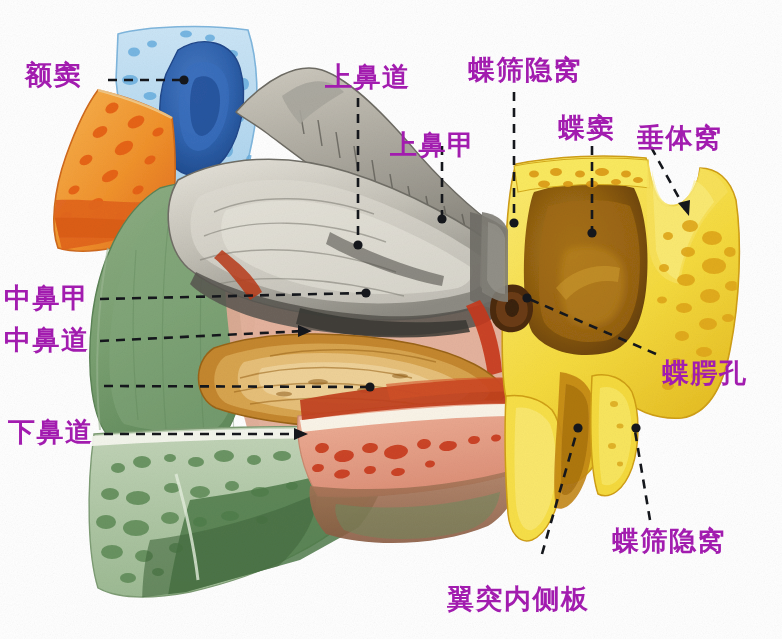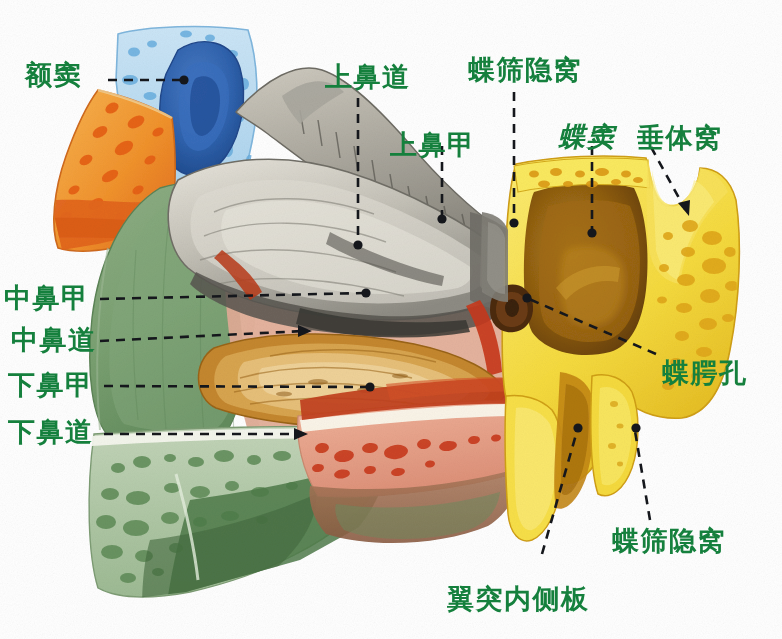--- a/index.html
+++ b/index.html
@@ -17,21 +17,21 @@
   #figure-svg{
     position:absolute;
     left:0; top:0;
     width:782px;
     height:639px;
     display:block;
   }
   .label{
     position:absolute;
     white-space:nowrap;
-    color:#15803d;
+    color:#a21caf;
     font-family:"DejaVu Sans","Liberation Sans",sans-serif;
     font-size:27px;
     font-weight:600;
     letter-spacing:1.5px;
     line-height:1;
     text-rendering:geometricPrecision;
   }
 </style>
 </head>
 <body>
@@ -532,23 +532,22 @@
       <polygon points="312,331 298,325 298,337"></polygon>
       <polygon points="308,434 294,428 294,440"></polygon>
       <polygon points="689,216 678,203 690,200"></polygon>
     </g>
   </svg>
 
   <div class="label" style="left:25px;  top:62px;">额窦</div>
   <div class="label" style="left:325px; top:64px;">上鼻道</div>
   <div class="label" style="left:468px; top:57px;">蝶筛隐窝</div>
   <div class="label" style="left:390px; top:112px;margin-top:20px;">上鼻甲</div>
-  <div class="label" style="left:558px; top:124px;font-style:italic;">蝶窦</div>
+  <div class="label" style="left:558px; top:115px;">蝶窦</div>
   <div class="label" style="left:637px; top:112px;margin-top:13px;">垂体窝</div>
   <div class="label" style="left:4px;   top:285px;">中鼻甲</div>
-  <div class="label" style="left:11px;   top:327px;">中鼻道</div>
-  <div class="label" style="left:8px;   top:372px;">下鼻甲</div>
+  <div class="label" style="left:4px;   top:327px;">中鼻道</div>
   <div class="label" style="left:8px;   top:419px;">下鼻道</div>
   <div class="label" style="left:662px; top:360px;">蝶腭孔</div>
   <div class="label" style="left:612px; top:528px;">蝶筛隐窝</div>
   <div class="label" style="left:447px; top:586px;">翼突内侧板</div>
 
 </div>
 
 </body></html>

